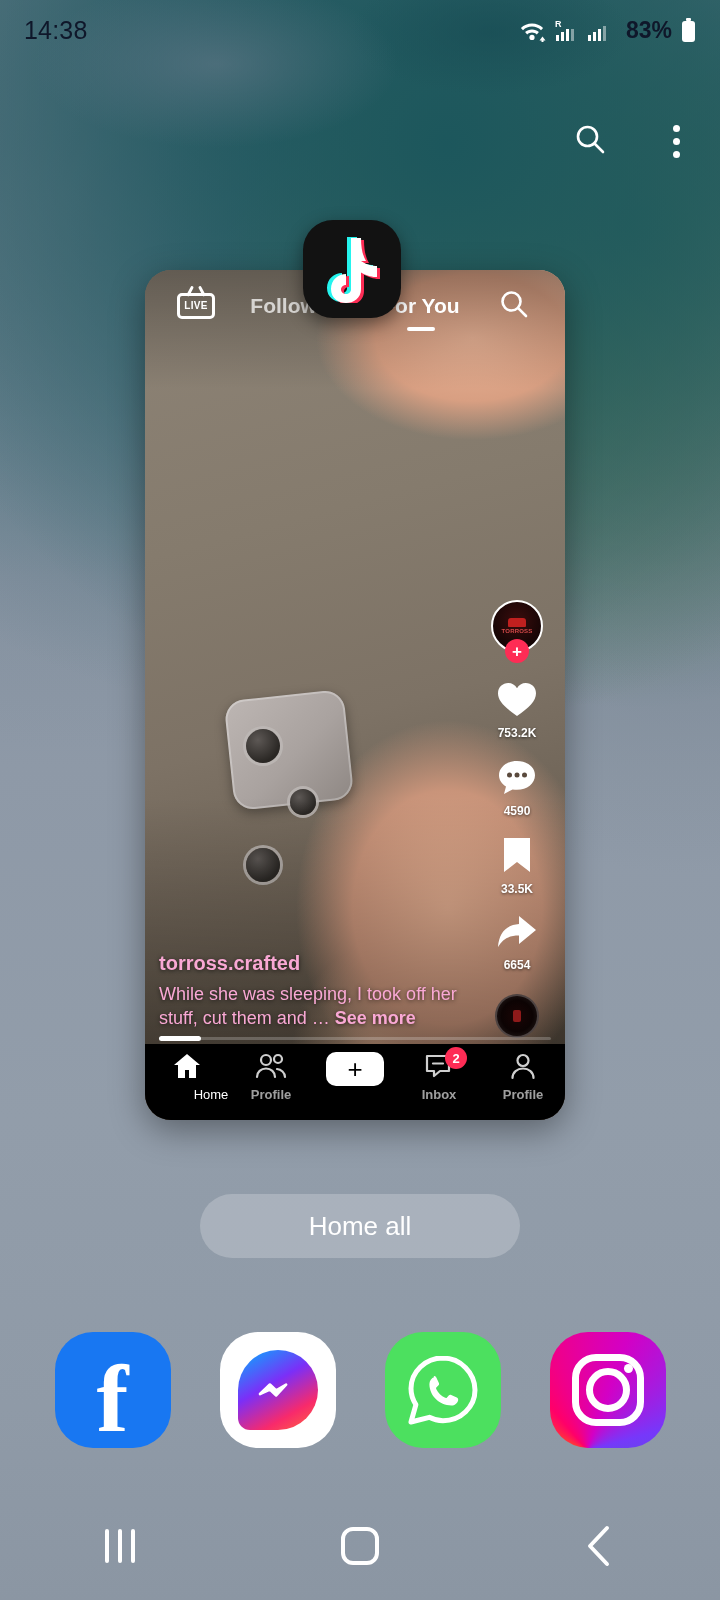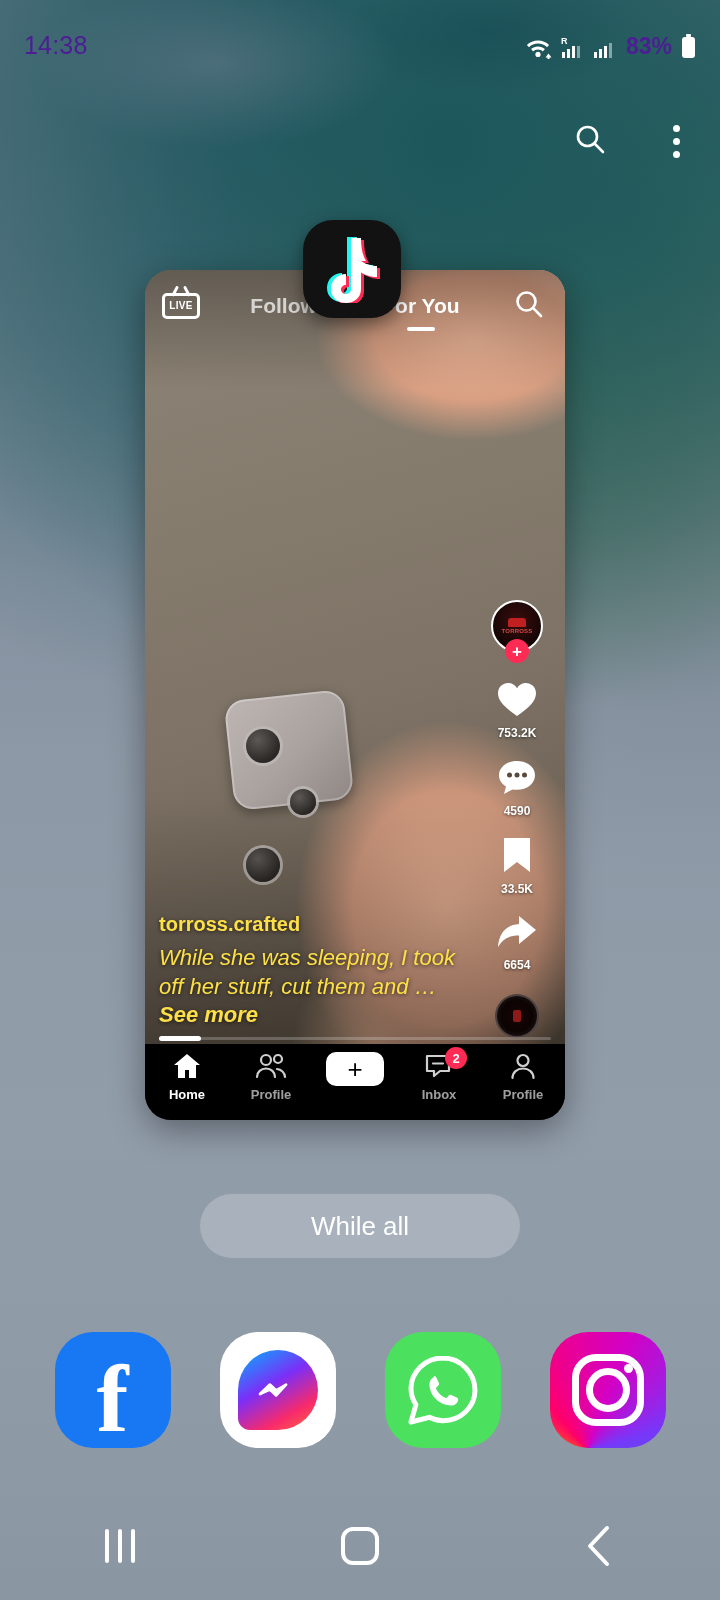--- a/index.html
+++ b/index.html
@@ -35,27 +35,27 @@
   #wallpaper::after{
     content:""; position:absolute; inset:0;
     background:
       radial-gradient(ellipse 260px 120px at 30% 4%, rgba(104,124,140,.55), rgba(0,0,0,0) 70%),
       radial-gradient(ellipse 200px 90px at 68% 2%, rgba(22,74,82,.6), rgba(0,0,0,0) 70%);
   }
 
   
   #statusbar{
     position:absolute; top:0; left:0; right:0; height:60px;
-    display:flex; align-items:flex-end; justify-content:space-between;
-    padding:0 24px; color:#4c1d95; z-index:40;
+    display:flex; align-items:center; justify-content:space-between;
+    padding:0 24px; color:#0f172a; z-index:40;
   }
   #clock{ font-size:25px; letter-spacing:.2px; }
   .sb-right{ display:flex; align-items:center; gap:9px; }
   .sb-right svg{ display:block; }
-  #battery-pct{ font-size:23px; font-weight:600; margin-left:2px; }
+  #battery-pct{ font-size:23px; font-weight:600; margin-left:8px; }
 
   
   #recents-header{
     position:absolute; top:115px; right:18px; z-index:30;
     display:flex; align-items:center; gap:34px;
   }
   .hdr-btn{ width:52px; height:52px; display:flex; align-items:center; justify-content:center; }
   .kebab{ display:flex; flex-direction:column; gap:6px; align-items:center; }
   .kebab i{ width:7px; height:7px; border-radius:50%; background:#fff; display:block; }
 
@@ -92,21 +92,21 @@
   #thumb .l2{ left:24%; top:68%; width:34px; height:34px; }
   #thumb .l3{ left:34.5%; top:61%; width:26px; height:26px; }
   #thumb .darken{
     position:absolute; inset:0;
     background:linear-gradient(180deg, rgba(0,0,0,.30) 0%, rgba(0,0,0,0) 14%, rgba(0,0,0,0) 62%, rgba(0,0,0,.42) 100%);
   }
 
   
   #tt-topbar{
     position:absolute; top:0; left:0; right:0; height:72px;
-    display:flex; align-items:center; padding:0 13px; color:#fff;
+    display:flex; align-items:center; padding:0 28px; color:#fff;
   }
   #live-btn{ width:46px; display:flex; align-items:center; justify-content:center; }
   .live-box{
     position:relative; width:38px; height:26px; border:3px solid #fff; border-radius:5px;
     display:flex; align-items:center; justify-content:center;
   }
   .live-box span{ font-size:10px; font-weight:800; letter-spacing:.3px; line-height:1; }
   .live-box::before,.live-box::after{
     content:""; position:absolute; top:-11px; width:3px; height:11px; background:#fff; border-radius:2px;
   }
@@ -146,25 +146,25 @@
   #music-disc{
     width:44px; height:44px; border-radius:50%;
     background:radial-gradient(circle at 50% 50%, #1a0505 0%, #0c0303 55%, #2a2220 100%);
     border:2px solid rgba(120,110,108,.55);
     display:flex; align-items:center; justify-content:center; margin-top:4px;
   }
   #music-disc .note{ width:8px; height:12px; background:#8e1a1a; border-radius:2px; }
 
   
   #caption-block{
-    position:absolute; left:14px; bottom:90px; width:300px; color:#fde047;
+    position:absolute; left:14px; bottom:90px; width:300px; color:#f9a8d4;
     text-shadow:0 1px 4px rgba(0,0,0,.65);
   }
   #tt-username{ font-size:20px; font-weight:700; margin-bottom:8px; }
-  #tt-caption{ font-size:22px; line-height:1.3;font-style:italic; }
+  #tt-caption{ font-size:18px; line-height:1.3; }
   #see-more{ font-weight:700; }
 
   #progress-line{
     position:absolute; left:14px; right:14px; bottom:80px; height:3px;
     background:rgba(255,255,255,.22); border-radius:2px;
   }
   #progress-line::after{
     content:""; position:absolute; left:0; top:-1px; width:42px; height:5px;
     background:#fff; border-radius:3px;
   }
@@ -173,21 +173,21 @@
   #tt-bottomnav{
     position:absolute; left:0; right:0; bottom:0; height:76px;
     background:#000; display:flex; align-items:flex-start; padding-top:8px;
   }
   .nav-item{
     flex:1; display:flex; flex-direction:column; align-items:center; gap:3px;
     color:rgba(255,255,255,.62); position:relative;
   }
   .nav-item.active{ color:#fff; }
   .nav-label{ font-size:13px; font-weight:600; }
-  .nav-item.active .nav-label{ font-weight:700; }
+  .nav-item.active .nav-label{ font-weight:400;padding-left:48px; }
   #create-btn{
     width:58px; height:34px; border-radius:10px; background:#fff; position:relative;
     display:flex; align-items:center; justify-content:center;
     font-size:26px; color:#000; line-height:1; font-weight:400;
   }
   #create-btn::before,#create-btn::after{ content:""; position:absolute; top:0; width:12px; height:34px; border-radius:10px; z-index:-1; }
   #create-btn::before{ left:-6px; background:#25f4ee; }
   #create-btn::after{ right:-6px; background:#fe2c55; }
   #inbox-badge{
     position:absolute; top:-5px; left:calc(50% + 6px);
@@ -460,21 +460,21 @@
 </div>
 
 <div id="tt-app-icon">
   <svg width="62" height="68" viewBox="0 0 62 68">
     <path d="M40 26c5.5 4 12 5 16 5v11c-4 0-10-1-16-4.6V54c0 9.4-7.6 14-15 14S10 63.4 10 54s7.6-15 15-15v11c-2.6 0-5 2-5 4.5s2.4 4.5 5 4.5 5-2 5-4.5V3h10c0 11 2 18 5 23z" fill="#25f4ee" transform="translate(-4,-1)"></path>
     <path d="M40 26c5.5 4 12 5 16 5v11c-4 0-10-1-16-4.6V54c0 9.4-7.6 14-15 14S10 63.4 10 54s7.6-15 15-15v11c-2.6 0-5 2-5 4.5s2.4 4.5 5 4.5 5-2 5-4.5V3h10c0 11 2 18 5 23z" fill="#fe2c55" transform="translate(3,2)"></path>
     <path d="M40 26c5.5 4 12 5 16 5v11c-4 0-10-1-16-4.6V54c0 9.4-7.6 14-15 14S10 63.4 10 54s7.6-15 15-15v11c-2.6 0-5 2-5 4.5s2.4 4.5 5 4.5 5-2 5-4.5V3h10c0 11 2 18 5 23z" fill="#fff"></path>
   </svg>
 </div>
 
-<div id="close-all">While all</div>
+<div id="close-all">Home all</div>
 
 <div id="dock">
 
   <div class="dock-icon">
     <div class="squircle fb">
       <span class="f">f</span>
     </div>
   </div>
 
   <div class="dock-icon">

